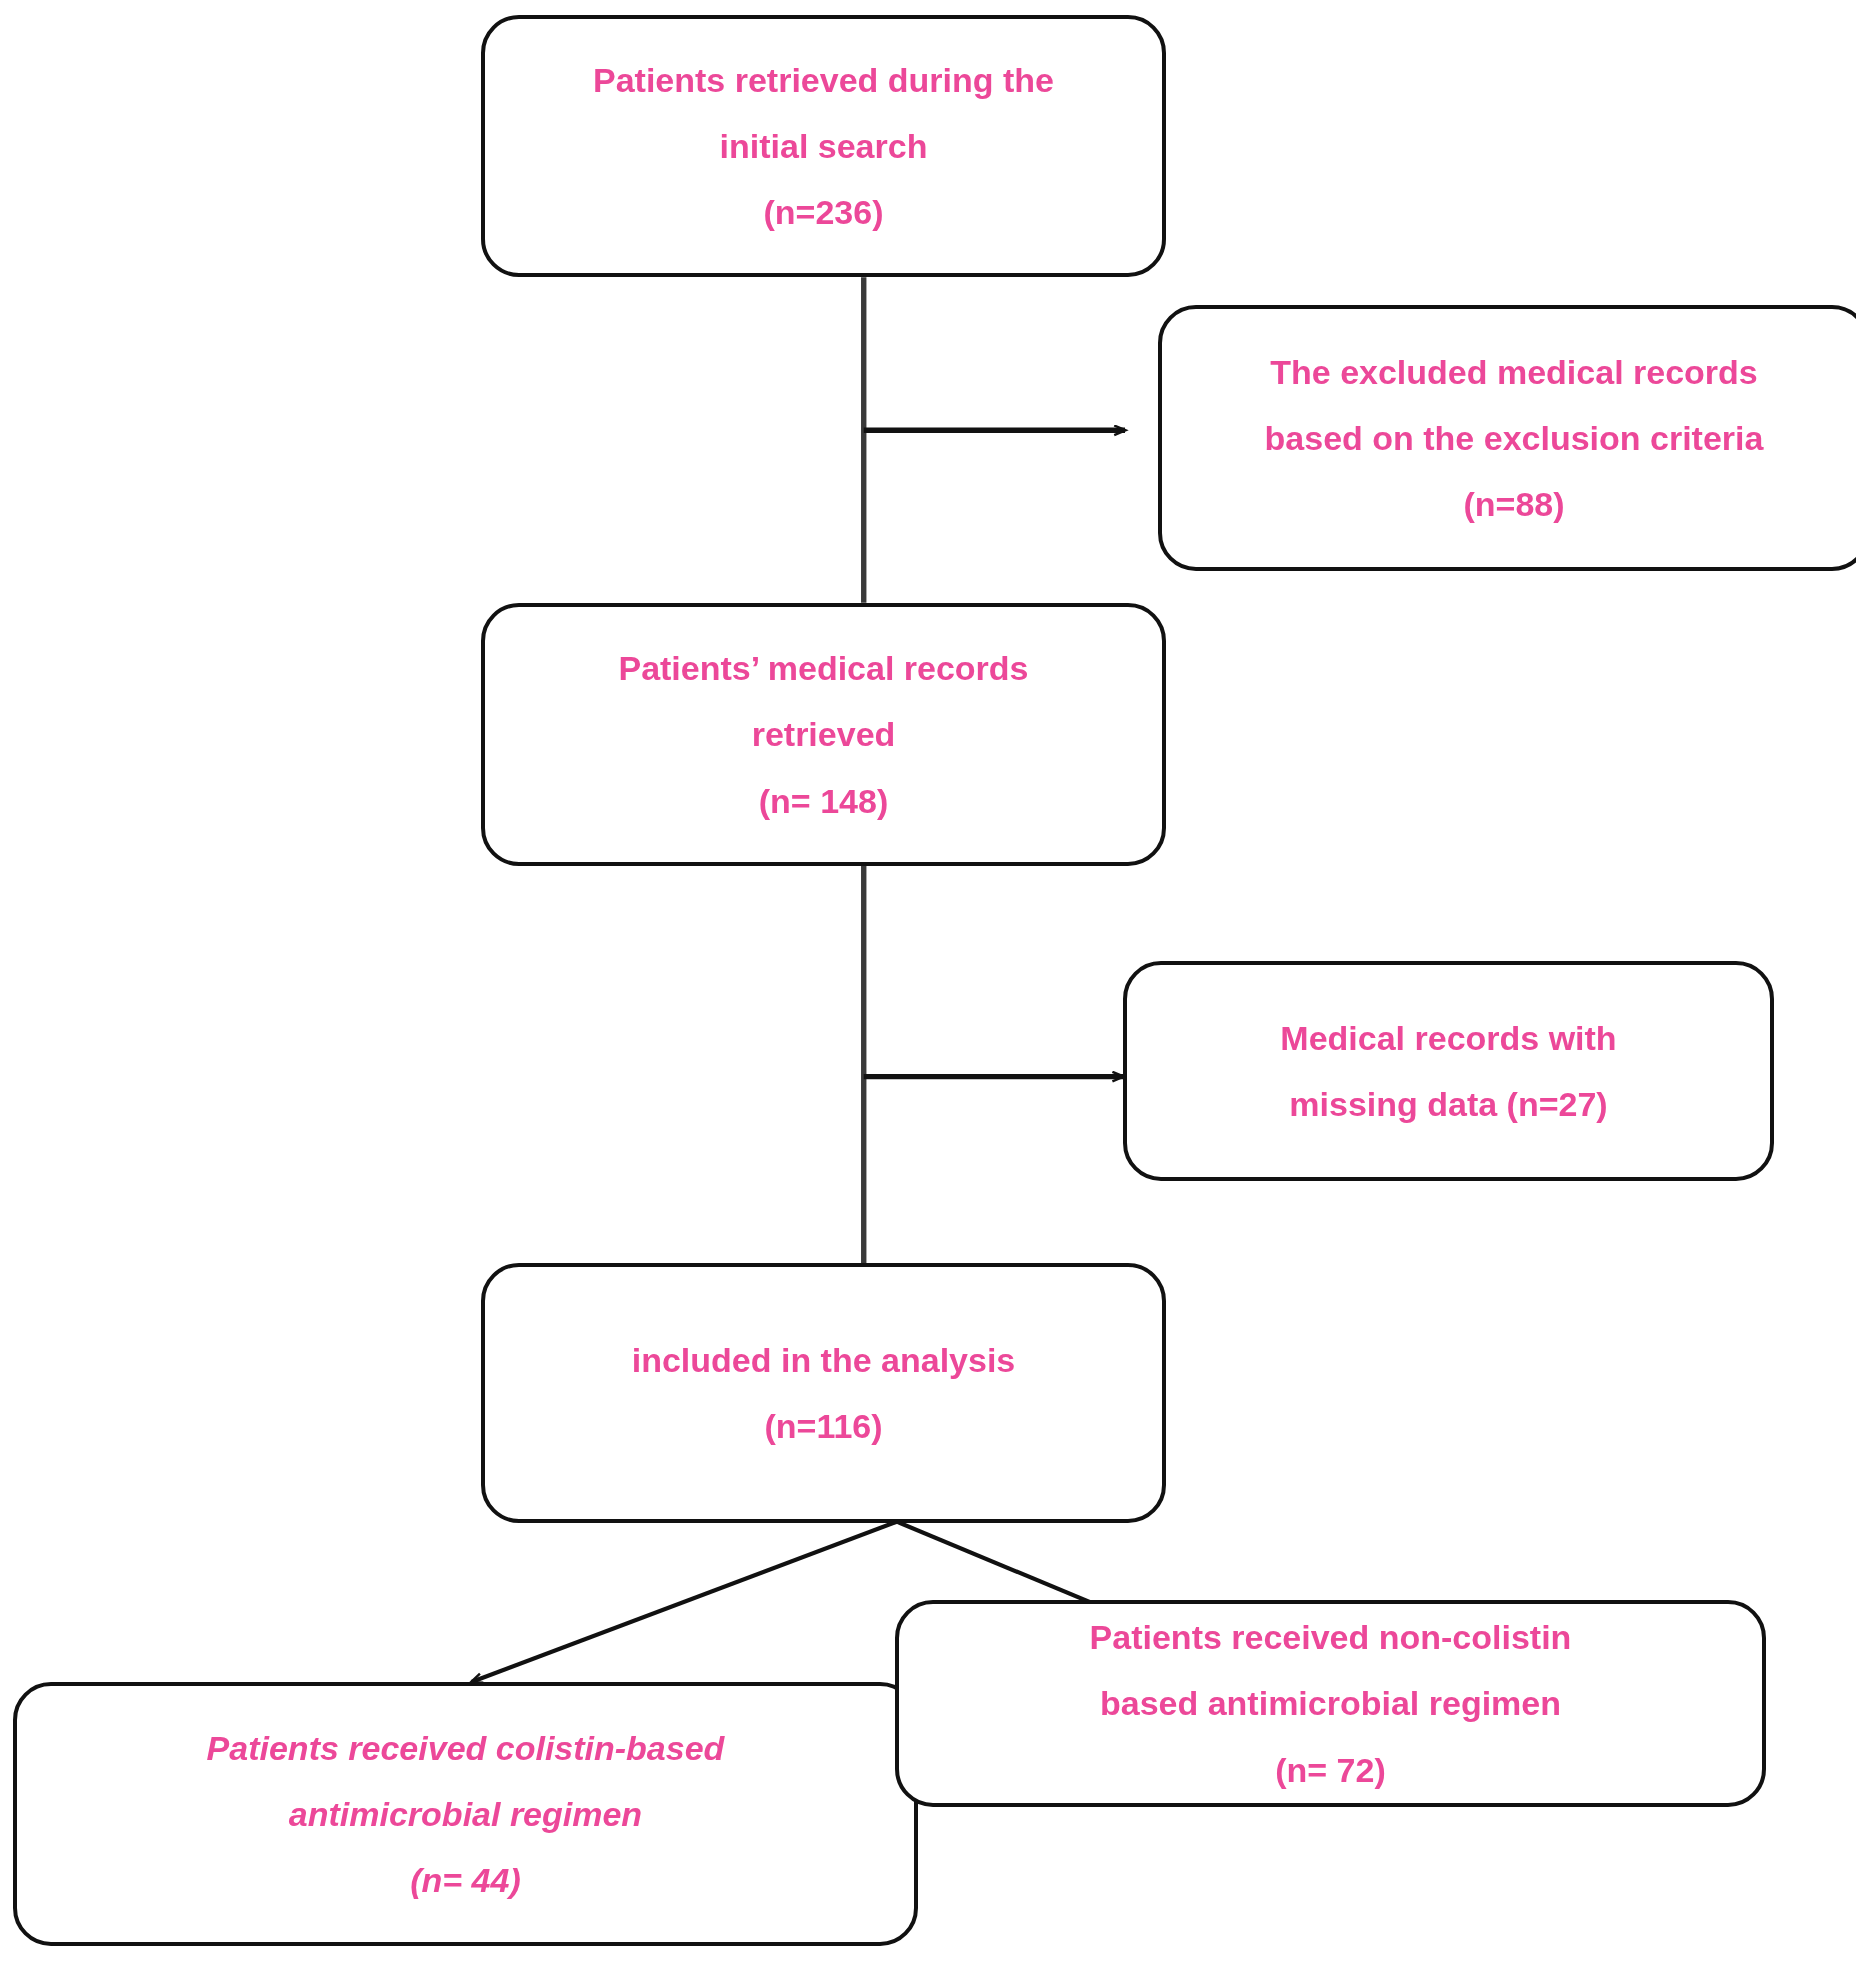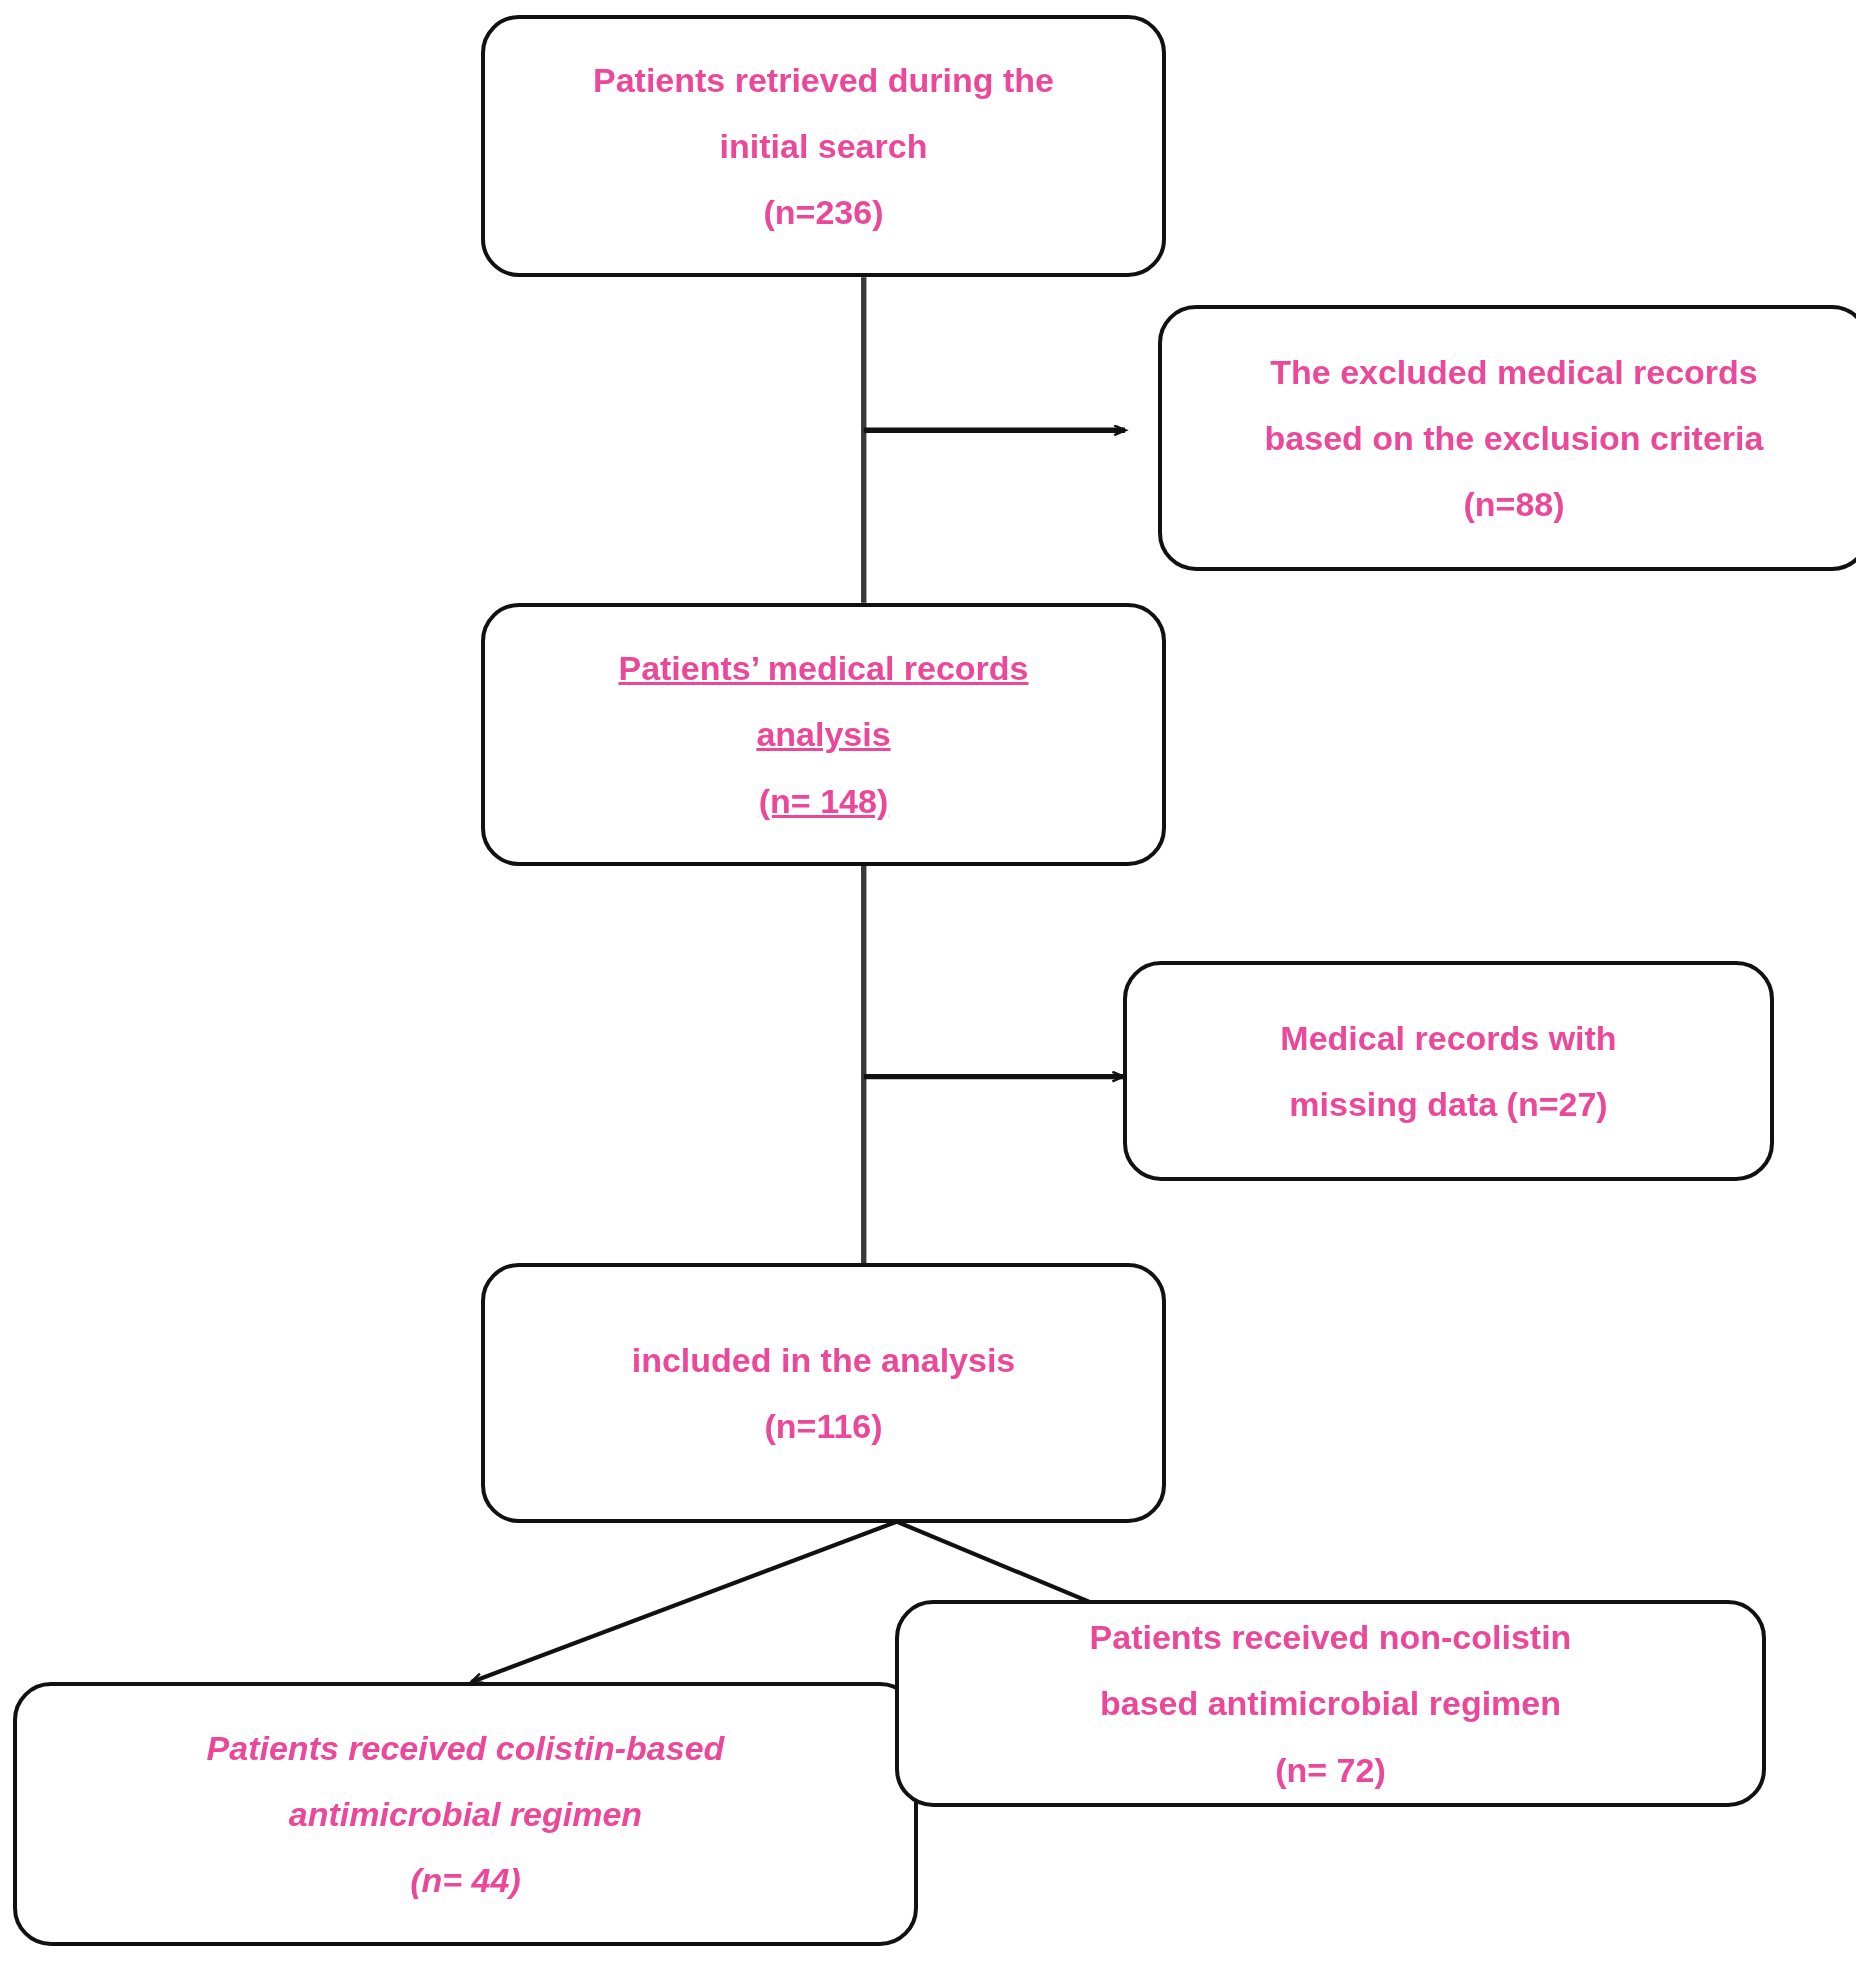--- a/index.html
+++ b/index.html
@@ -40,21 +40,21 @@
     position: absolute;
     left: 0;
     top: 0;
     width: 1856px;
     height: 1985px;
     pointer-events: none;
   }
   
   #node-initial-search   { left: 481px;  top: 15px;   width: 685px; height: 262px; }
   #node-excluded-records { left: 1158px; top: 305px;  width: 712px; height: 266px; }
-  #node-records-retrieved{ left: 481px;  top: 603px; width: 685px; height: 263px; text-decoration: underline; }
+  #node-records-retrieved{ left: 481px;  top: 603px; width: 685px; height: 263px; }
   #node-missing-data     { left: 1123px; top: 961px; width: 651px; height: 220px; font-size: 34px; align-items: center; }
   #node-included         { left: 481px;  top: 1263px; width: 685px; height: 260px; }
   #node-colistin         { left: 13px;   top: 1682px; width: 905px; height: 264px; font-style: italic; }
   #node-non-colistin     { left: 895px; top: 1600px; width: 871px; height: 207px; }
 </style>
 </head>
 <body>
 
 <div id="canvas">
 
@@ -84,21 +84,21 @@
   </div>
 
   <div class="node" id="node-excluded-records">
     <span class="line">The excluded medical records</span>
     <span class="line">based on the exclusion criteria</span>
     <span class="line">(n=88)</span>
   </div>
 
   <div class="node" id="node-records-retrieved">
     <span class="line">Patients’ medical records</span>
-    <span class="line">analysis</span>
+    <span class="line">retrieved</span>
     <span class="line">(n= 148)</span>
   </div>
 
   <div class="node" id="node-missing-data">
     <span class="line">Medical records with</span>
     <span class="line">missing data (n=27)</span>
   </div>
 
   <div class="node" id="node-included">
     <span class="line">included in the analysis</span>

